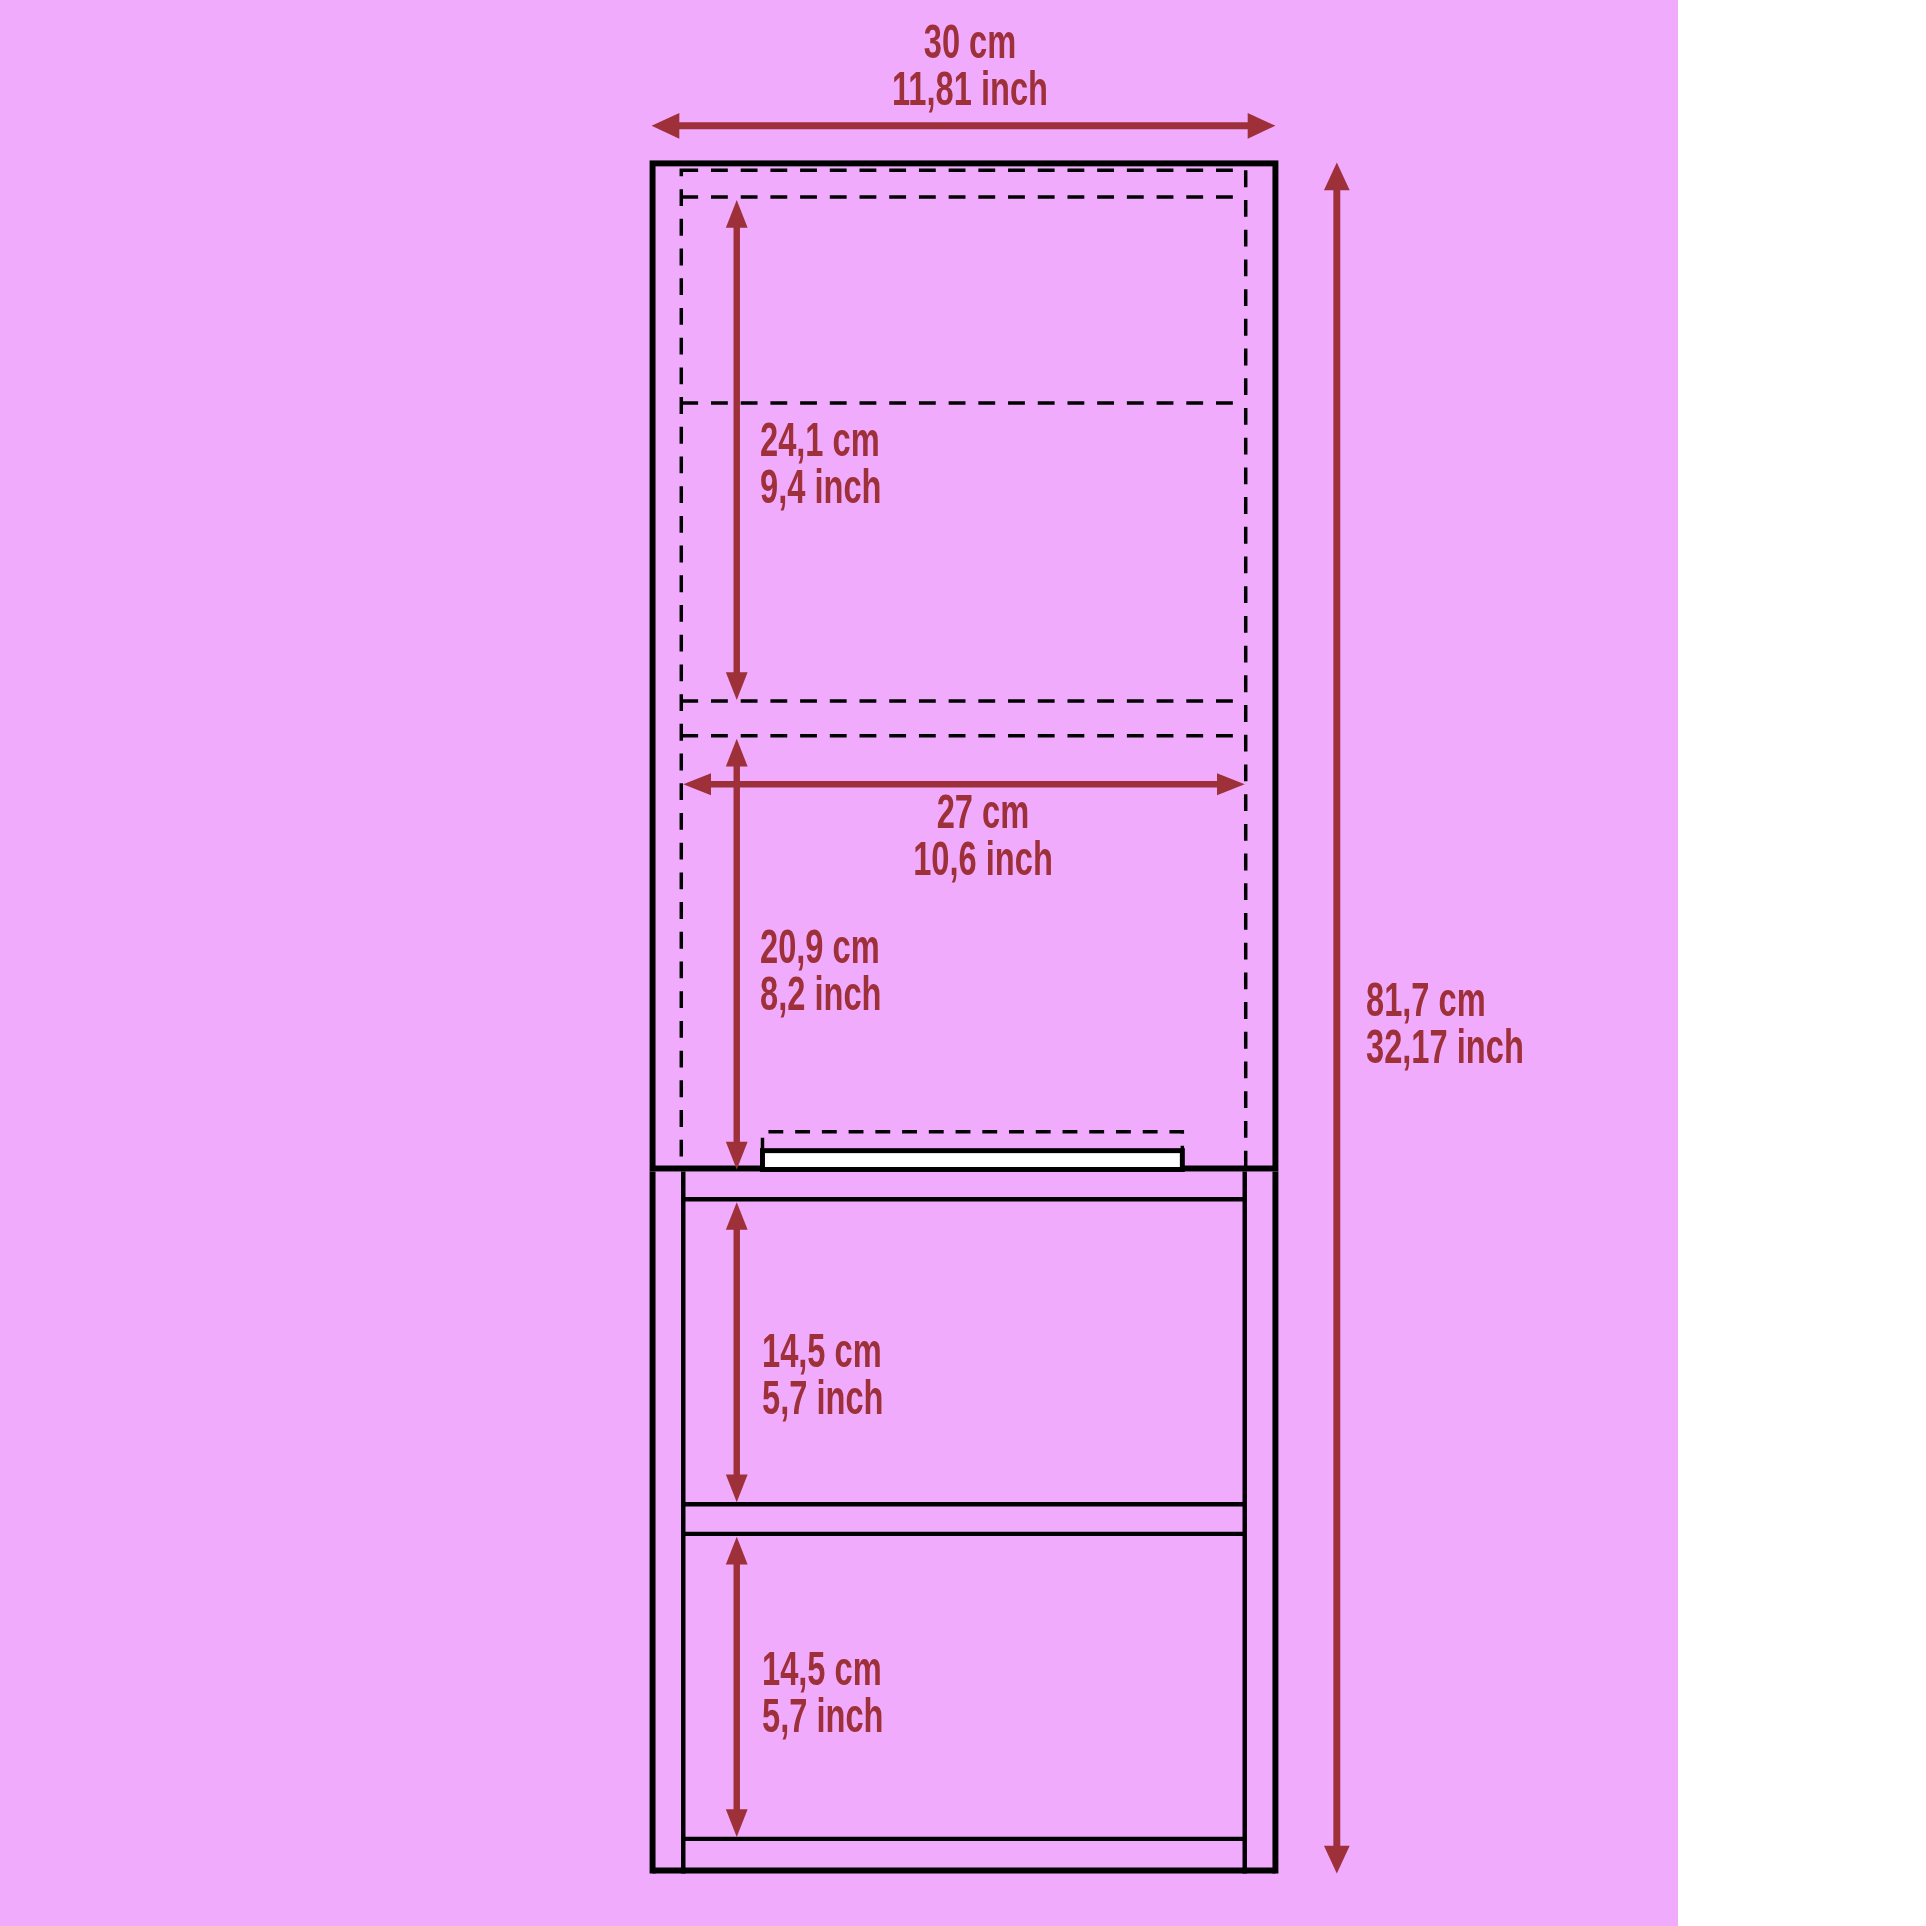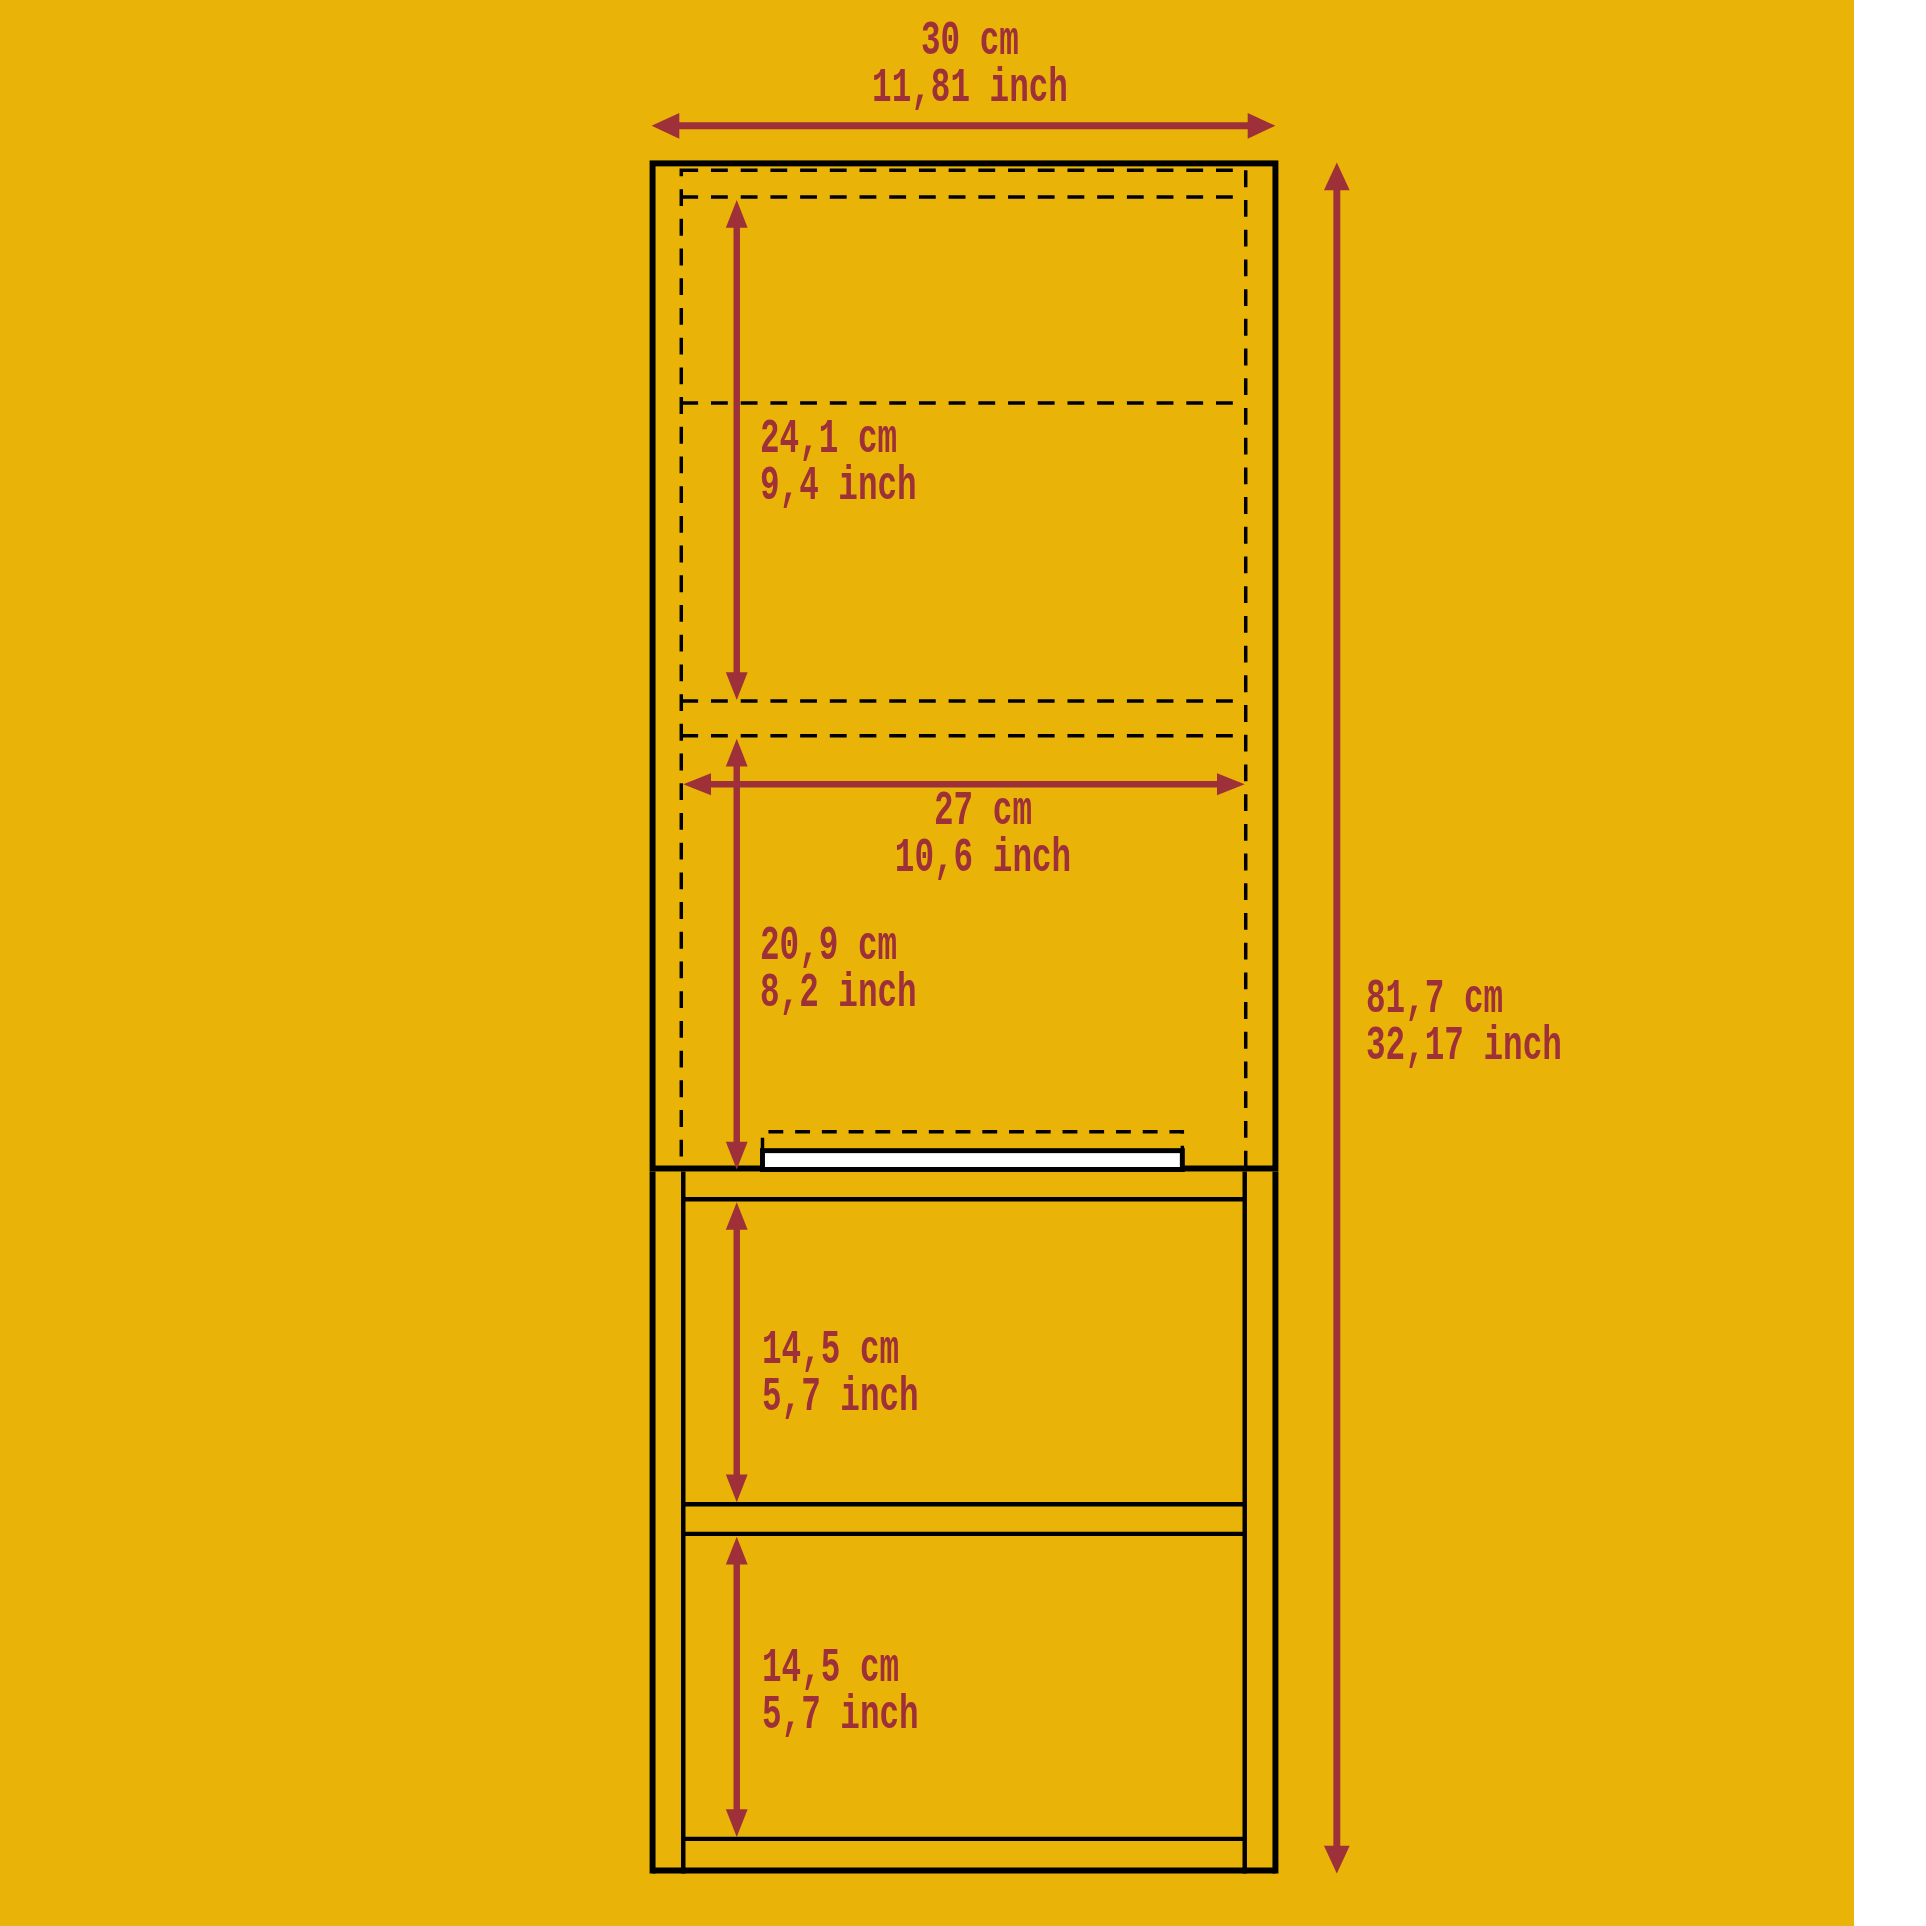--- a/index.html
+++ b/index.html
@@ -1,21 +1,21 @@
 <!DOCTYPE html>
 <html><head>
 <meta charset="utf-8">
 <style>
   html,body{margin:0;padding:0;background:#ffffff;}
   .stage{
     position:relative;
-    width:1854px;height:1927px;
-    background:#eab308;
+    width:1678px;height:1927px;
+    background:#f0abfc;
     overflow:hidden;
-    font-family:Liberation Mono, monospace;
+    font-family:Liberation Sans, sans-serif;
   }
   .drawing{position:absolute;left:0;top:0;}
   .dim{
     position:absolute;
     color:#9D3039;
     font-weight:700;
     font-size:48px;
     line-height:47px;
     letter-spacing:0px;
     white-space:nowrap;

